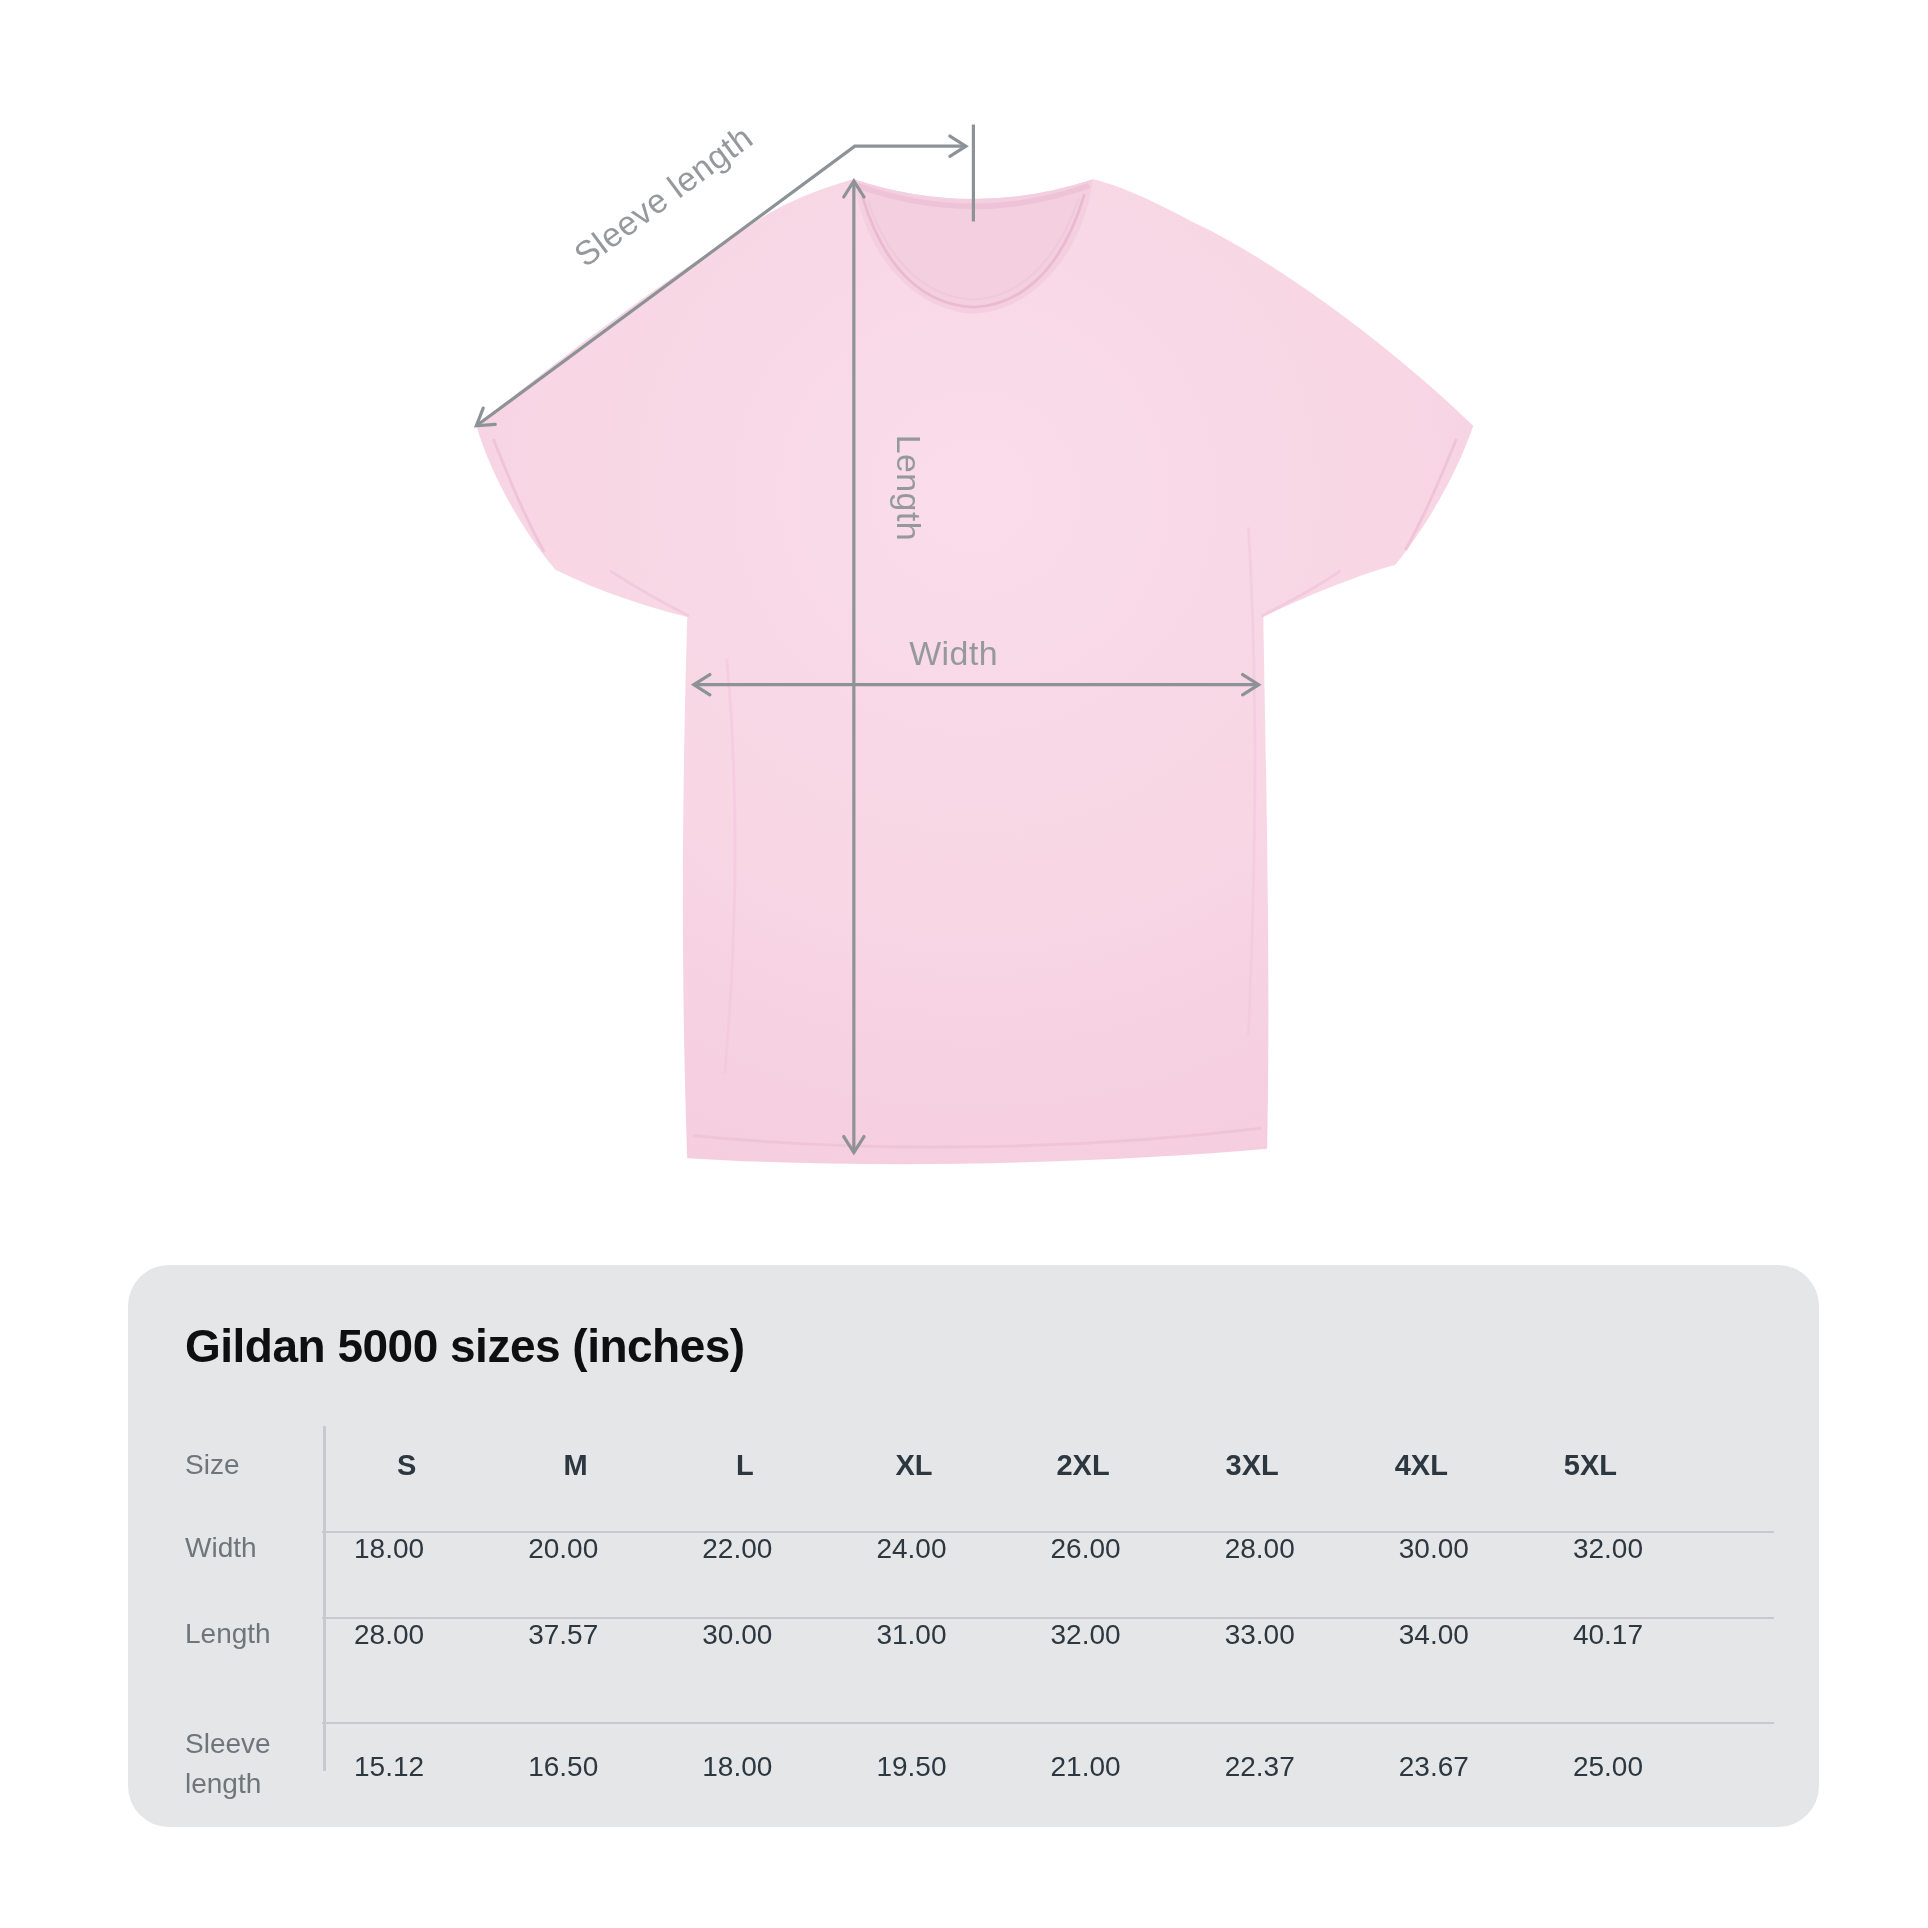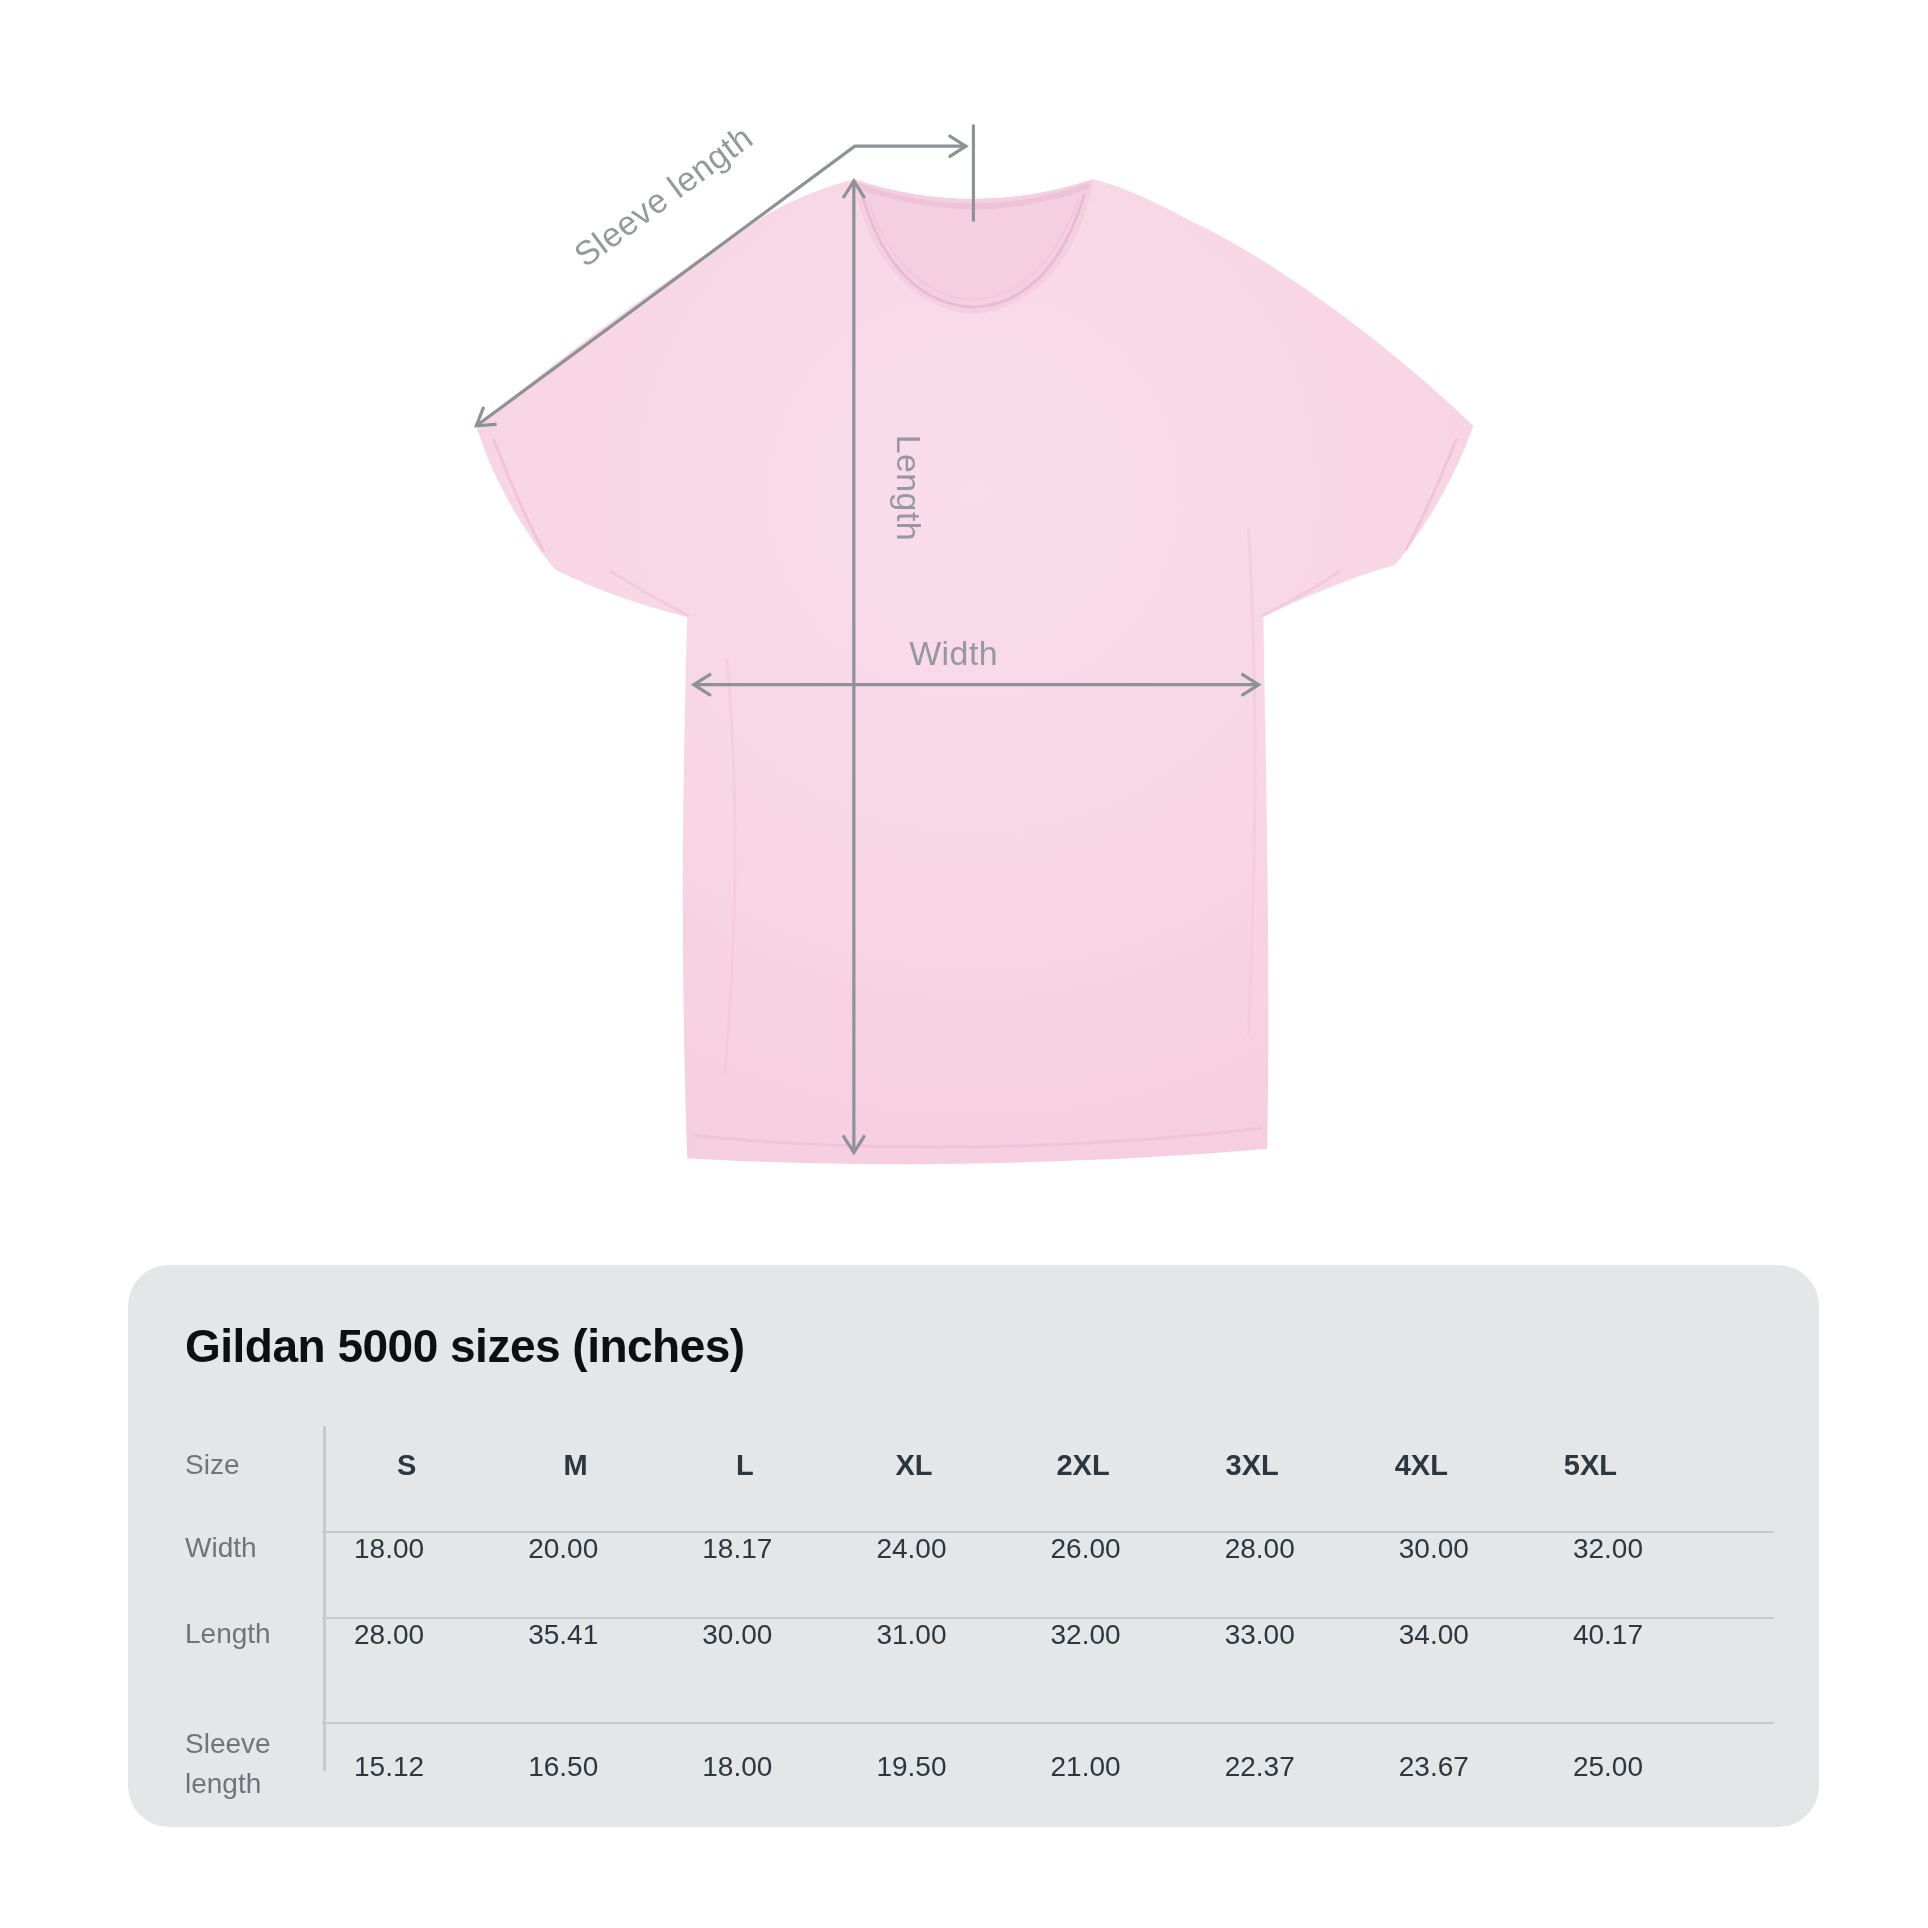--- a/index.html
+++ b/index.html
@@ -138,34 +138,34 @@
           <div class="c">4XL</div>
           <div class="c">5XL</div>
         </div>
       </div>
 
       <div class="trow data r1">
         <div class="rlabel">Width</div>
         <div class="vals">
           <div class="c">18.00</div>
           <div class="c">20.00</div>
-          <div class="c">18.17</div>
+          <div class="c">22.00</div>
           <div class="c">24.00</div>
           <div class="c">26.00</div>
           <div class="c">28.00</div>
           <div class="c">30.00</div>
           <div class="c">32.00</div>
         </div>
       </div>
 
       <div class="trow data r2">
         <div class="rlabel">Length</div>
         <div class="vals">
           <div class="c">28.00</div>
-          <div class="c">35.41</div>
+          <div class="c">37.57</div>
           <div class="c">30.00</div>
           <div class="c">31.00</div>
           <div class="c">32.00</div>
           <div class="c">33.00</div>
           <div class="c">34.00</div>
           <div class="c">40.17</div>
         </div>
       </div>
 
       <div class="trow data r3">

